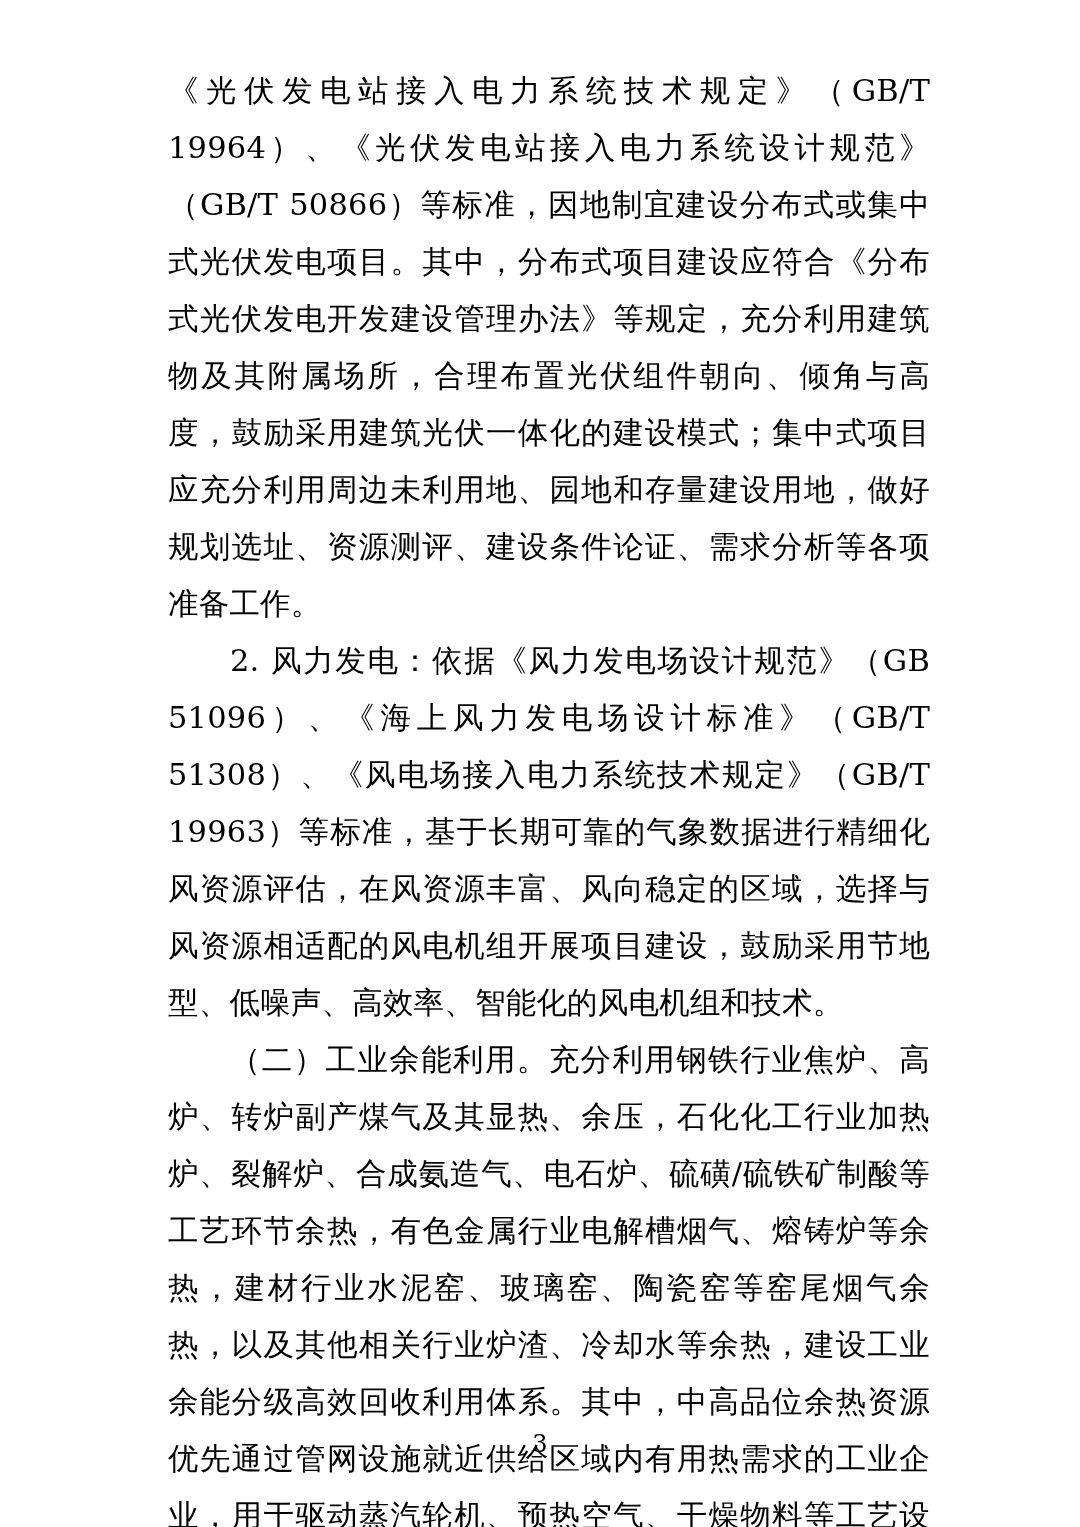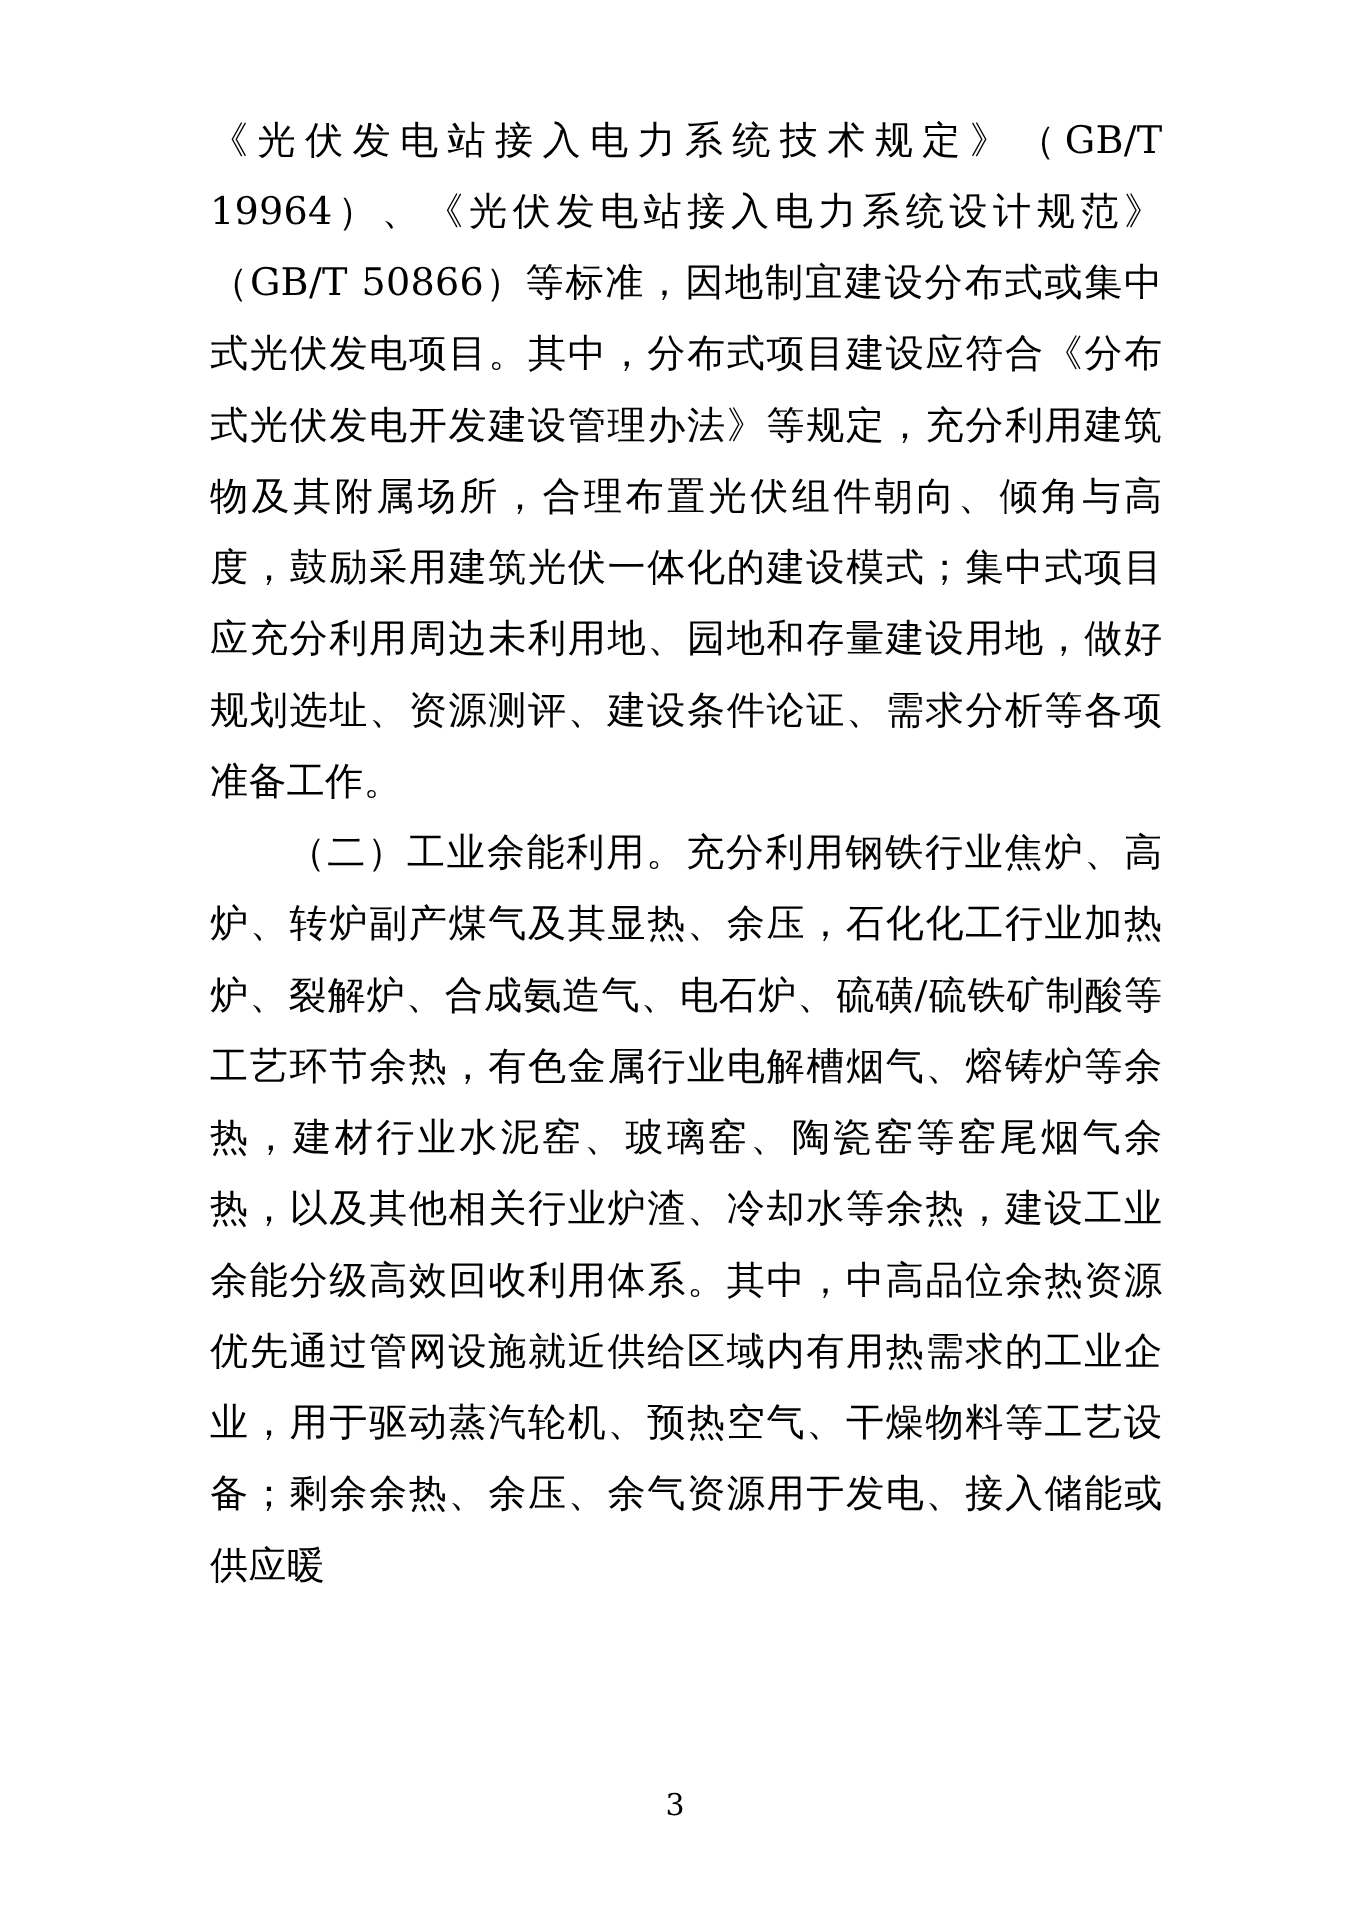--- a/index.html
+++ b/index.html
@@ -15,21 +15,21 @@
     position: relative;
     overflow: hidden;
   }
   .page {
     position: absolute;
     top: 0;
     left: 0;
     width: 1080px;
     height: 1527px;
     box-sizing: border-box;
-    padding: 84px 150px 0 168px;
+    padding: 62px 150px 0 168px;
   }
   .doc-body {
     font-size: 30.5px;
     line-height: 57px;
     text-align: justify;
     text-justify: inter-ideograph;
     letter-spacing: 0.2px;
   }
   p {
     margin: 0;
@@ -54,20 +54,23 @@
 </head>
 <body>
 
 <div class="page">
   <div class="doc-body">
 
     <p class="para">
       <span>《光伏发电站接入电力系统技术规定》（GB/T 19964）、《光伏发电站接入电力系统设计规范》（GB/T 50866）等标准，因地制宜建设分布式或集中式光伏发电项目。其中，分布式项目建设应符合《分布式光伏发电开发建设管理办法》等规定，充分利用建筑物及其附属场所，合理布置光伏组件朝向、倾角与高度，鼓励采用建筑光伏一体化的建设模式；集中式项目应充分利用周边未利用地、园地和存量建设用地，做好规划选址、资源测评、建设条件论证、需求分析等各项准备工作。</span>
     </p>
 
+    <p class="para indent">
+      <span>2. 风力发电：依据《风力发电场设计规范》（GB 51096）、《海上风力发电场设计标准》（GB/T 51308）、《风电场接入电力系统技术规定》（GB/T 19963）等标准，基于长期可靠的气象数据进行精细化风资源评估，在风资源丰富、风向稳定的区域，选择与风资源相适配的风电机组开展项目建设，鼓励采用节地型、低噪声、高效率、智能化的风电机组和技术。</span>
+    </p>
 
     <p class="para indent">
       <span class="bold-head">（二）工业余能利用。</span><span>充分利用钢铁行业焦炉、高炉、转炉副产煤气及其显热、余压，石化化工行业加热炉、裂解炉、合成氨造气、电石炉、硫磺/硫铁矿制酸等工艺环节余热，有色金属行业电解槽烟气、熔铸炉等余热，建材行业水泥窑、玻璃窑、陶瓷窑等窑尾烟气余热，以及其他相关行业炉渣、冷却水等余热，建设工业余能分级高效回收利用体系。其中，中高品位余热资源优先通过管网设施就近供给区域内有用热需求的工业企业，用于驱动蒸汽轮机、预热空气、干燥物料等工艺设备；剩余余热、余压、余气资源用于发电、接入储能或供应暖</span>
     </p>
 
   </div>
 
   <div class="page-number">3</div>
 </div>
 

